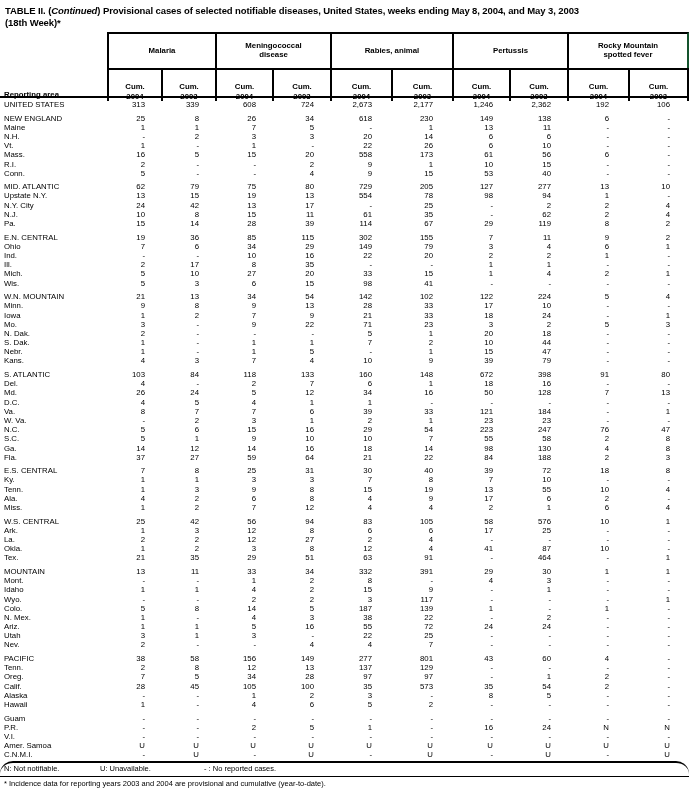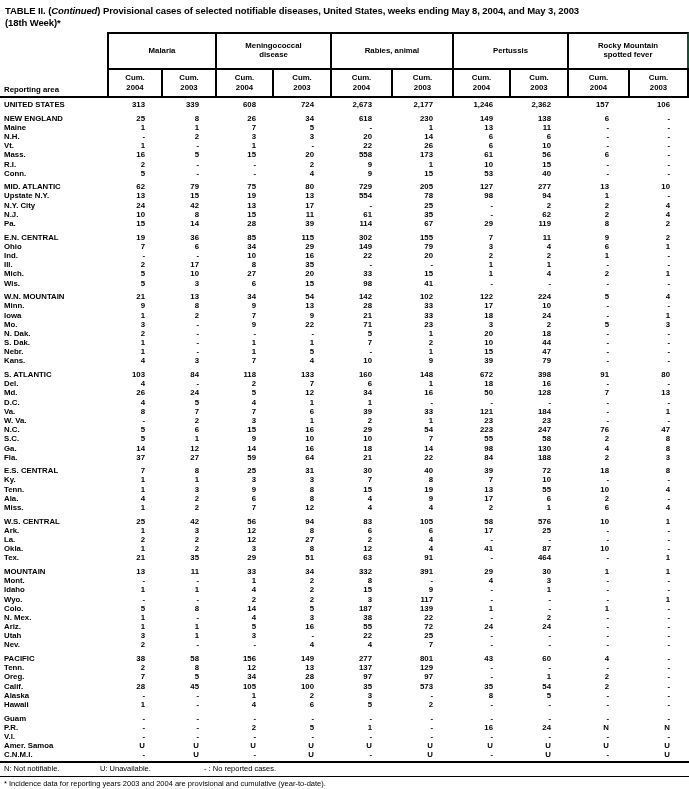--- a/index.html
+++ b/index.html
@@ -10,33 +10,33 @@
   .title { padding:5px 6px 0 5px; font-weight:bold; font-size:9.5px; line-height:11.5px; letter-spacing:-0.1px; }
   .ital { font-style:italic; }
 
   .thead { margin-top:4px; border-bottom:2px solid #000; }
   .group-row { display:grid; grid-template-columns:107px 108px 115px 122px 115px 122px; height:36px; }
   .gcell { border-top:2px solid #000; border-left:2px solid #000; font-weight:bold; font-size:7.8px; line-height:8.8px; text-align:center; display:flex; flex-direction:column; justify-content:center; }
   .group-row .gcell:last-child { border-right:2px solid #14532d; }
   .gcell.area-spacer { border:none; }
 
   .sub-row { display:grid; grid-template-columns:107px 54px 54px 57px 58px 61px 61px 57px 58px 61px 61px; height:28px; }
-  .scell { border-top:2px solid #000; border-left:2px solid #000; font-weight:bold; font-size:7.8px; line-height:9.5px; text-align:center; padding-top:3px; }
+  .scell { border-top:2px solid #000; border-left:2px solid #000; font-weight:bold; font-size:7.8px; line-height:9.5px; text-align:center; padding-top:12px; }
   .sub-row .scell:last-child { border-right:2px solid #000; }
   .scell.area { border:none; text-align:right; display:flex; align-items:flex-end; padding:0 0 2px 4px; }
 
-  .tbody { font-size:7.8px; padding-top:2px;font-weight:bold; }
+  .tbody { font-size:7.8px; padding-top:2px; }
   .row { display:grid; grid-template-columns:107px 54px 54px 57px 58px 61px 61px 57px 58px 61px 61px; height:9.2px; line-height:9.2px; }
   .area-cell { padding-left:4px; white-space:nowrap; }
   .num { text-align:right; padding-right:16px; white-space:nowrap; }
   .row .num:nth-child(6), .row .num:nth-child(7),
   .row .num:nth-child(10), .row .num:nth-child(11) { padding-right:19px; }
   .gap { height:4.4px; }
 
-  .tfoot { border-top:2px solid #000; margin-top:2px; }
+  .tfoot { border-top:2px solid #000; margin-top:2px;border-radius:13px; }
   .legend { font-size:7.5px; line-height:12px; padding-left:4px; border-bottom:1px solid #000; padding-bottom:1px; }
   .legend span { display:inline-block; }
   .legend .lg-n { width:96px; }
   .legend .lg-u { width:104px; }
   .note { font-size:7.5px; line-height:11px; padding:1px 16px 0 4px; }
 </style>
 </head>
 <body>
 
 <div class="page">
@@ -86,21 +86,21 @@
       <div class="row">
         <span class="area-cell">UNITED STATES</span>
         <span class="num">313</span>
         <span class="num">339</span>
         <span class="num">608</span>
         <span class="num">724</span>
         <span class="num">2,673</span>
         <span class="num">2,177</span>
         <span class="num">1,246</span>
         <span class="num">2,362</span>
-        <span class="num">157</span>
+        <span class="num">192</span>
         <span class="num">106</span>
       </div>
       <div class="gap"></div>
       <div class="row">
         <span class="area-cell">NEW ENGLAND</span>
         <span class="num">25</span>
         <span class="num">8</span>
         <span class="num">26</span>
         <span class="num">34</span>
         <span class="num">618</span>

